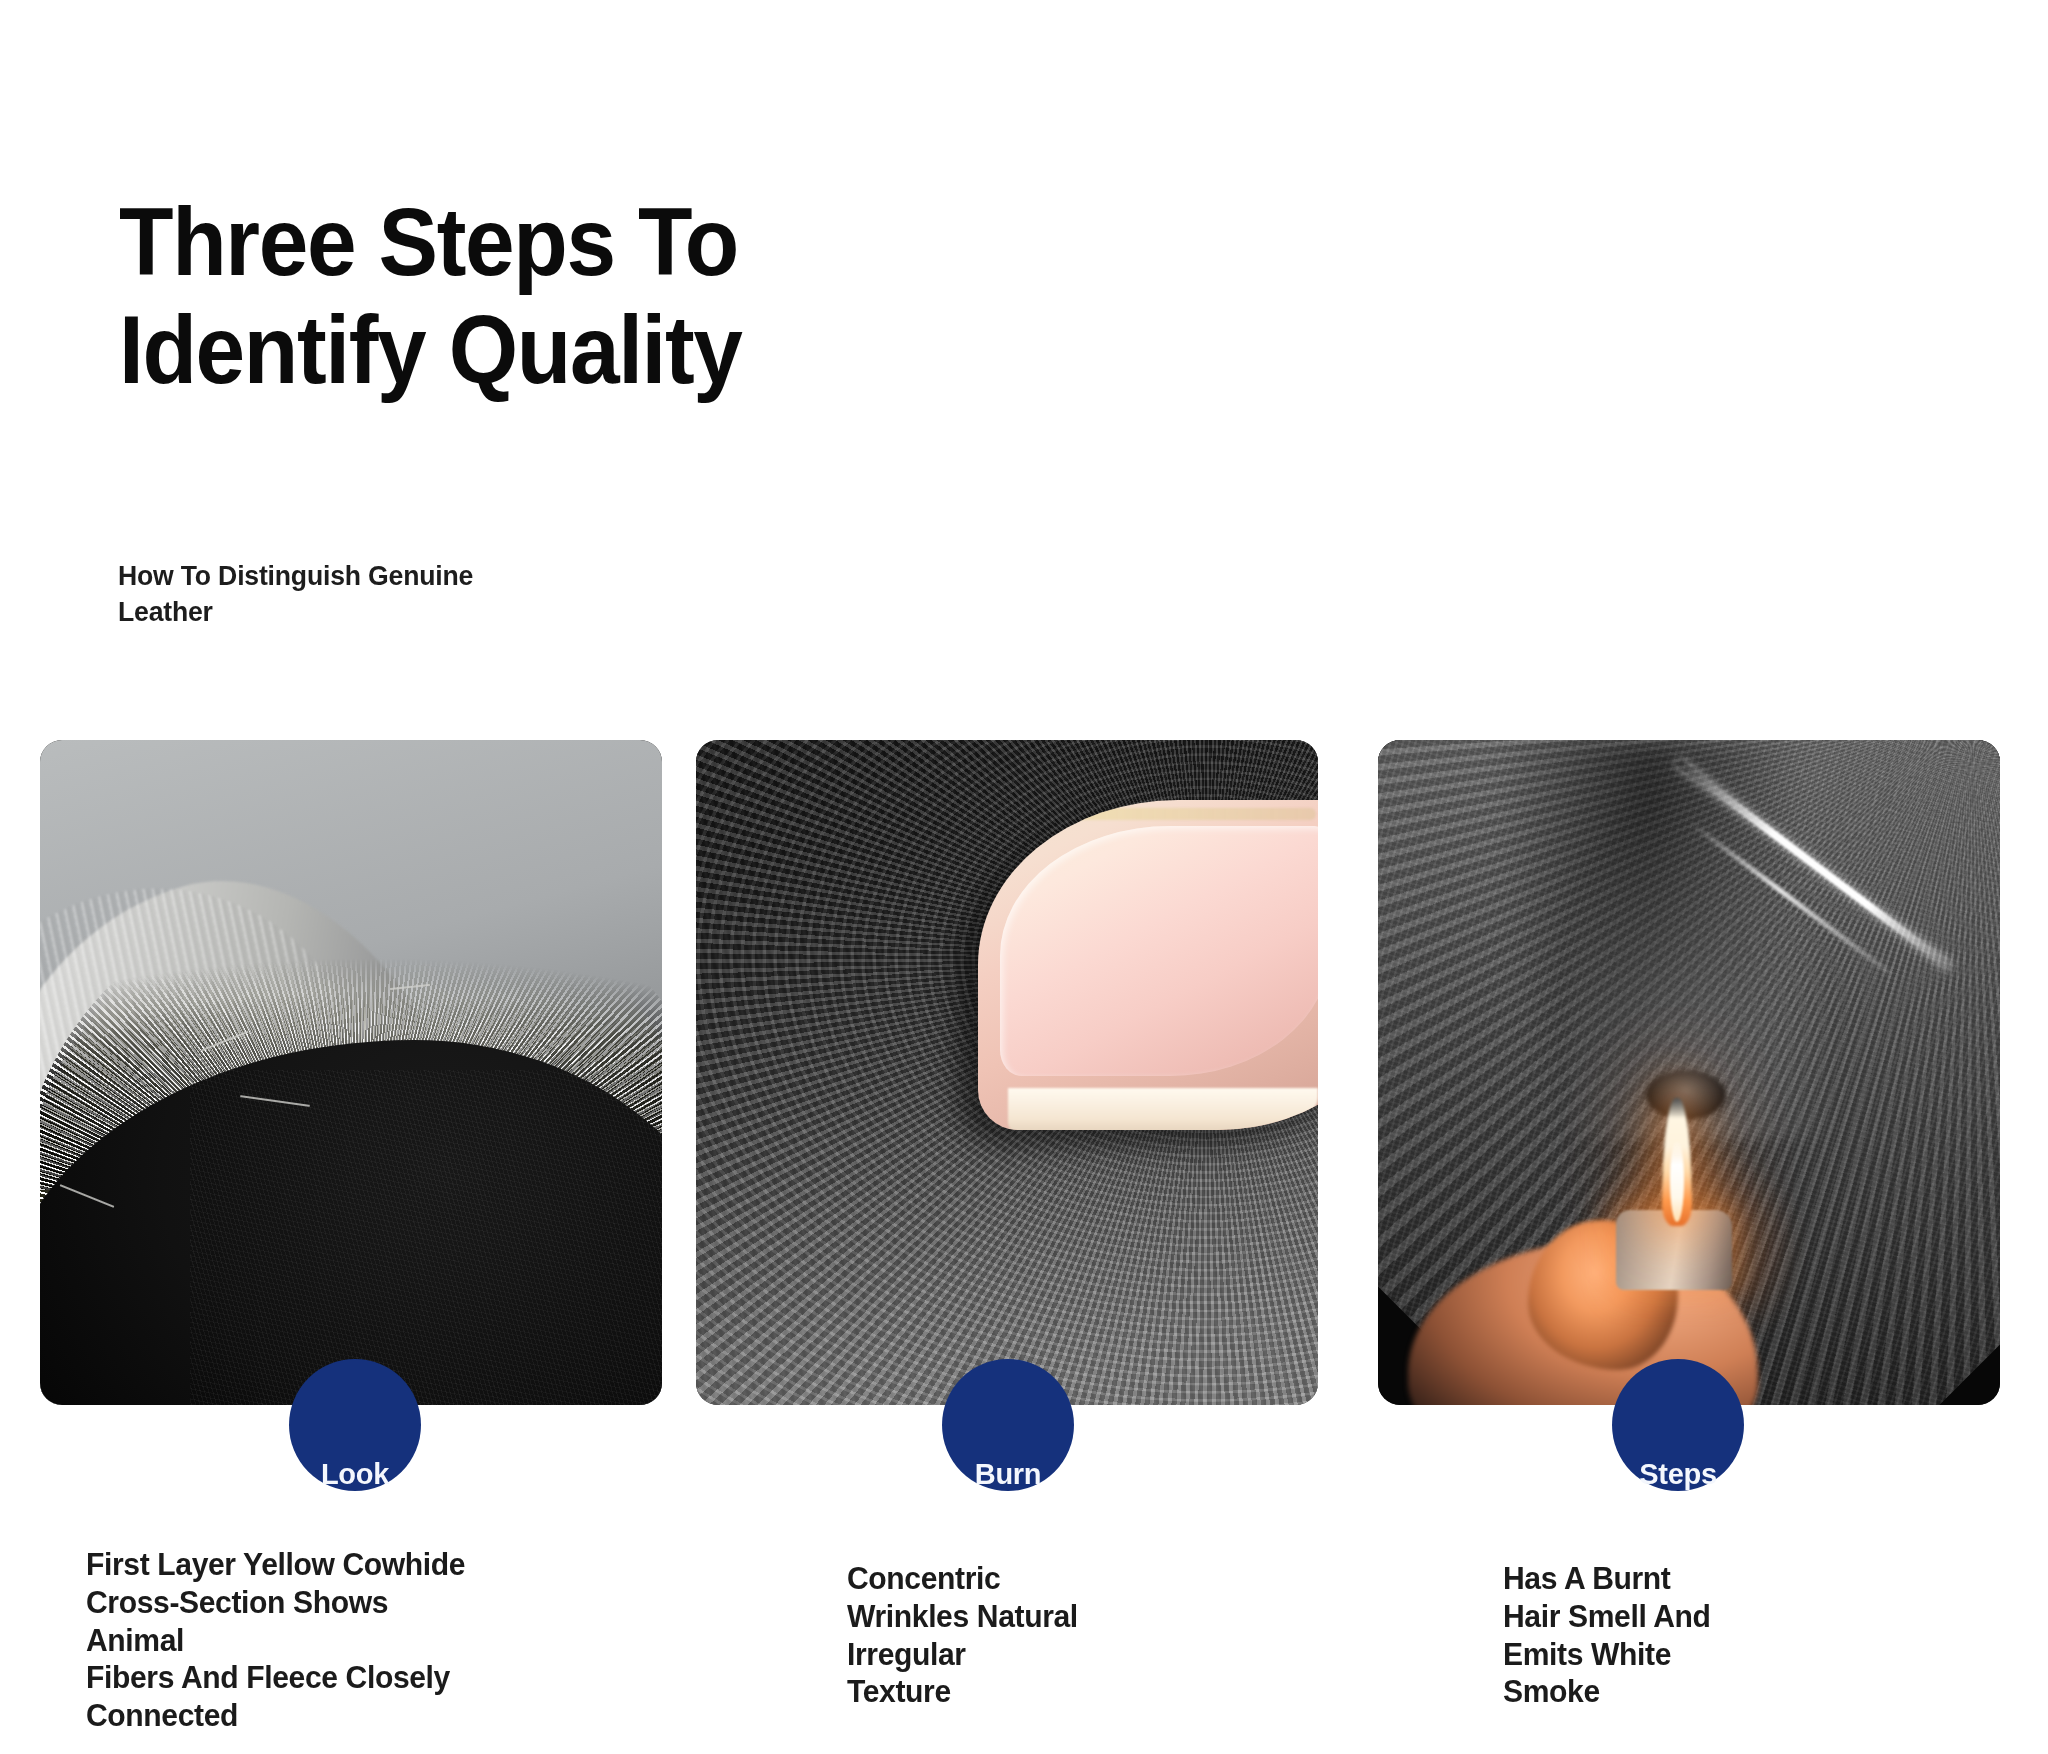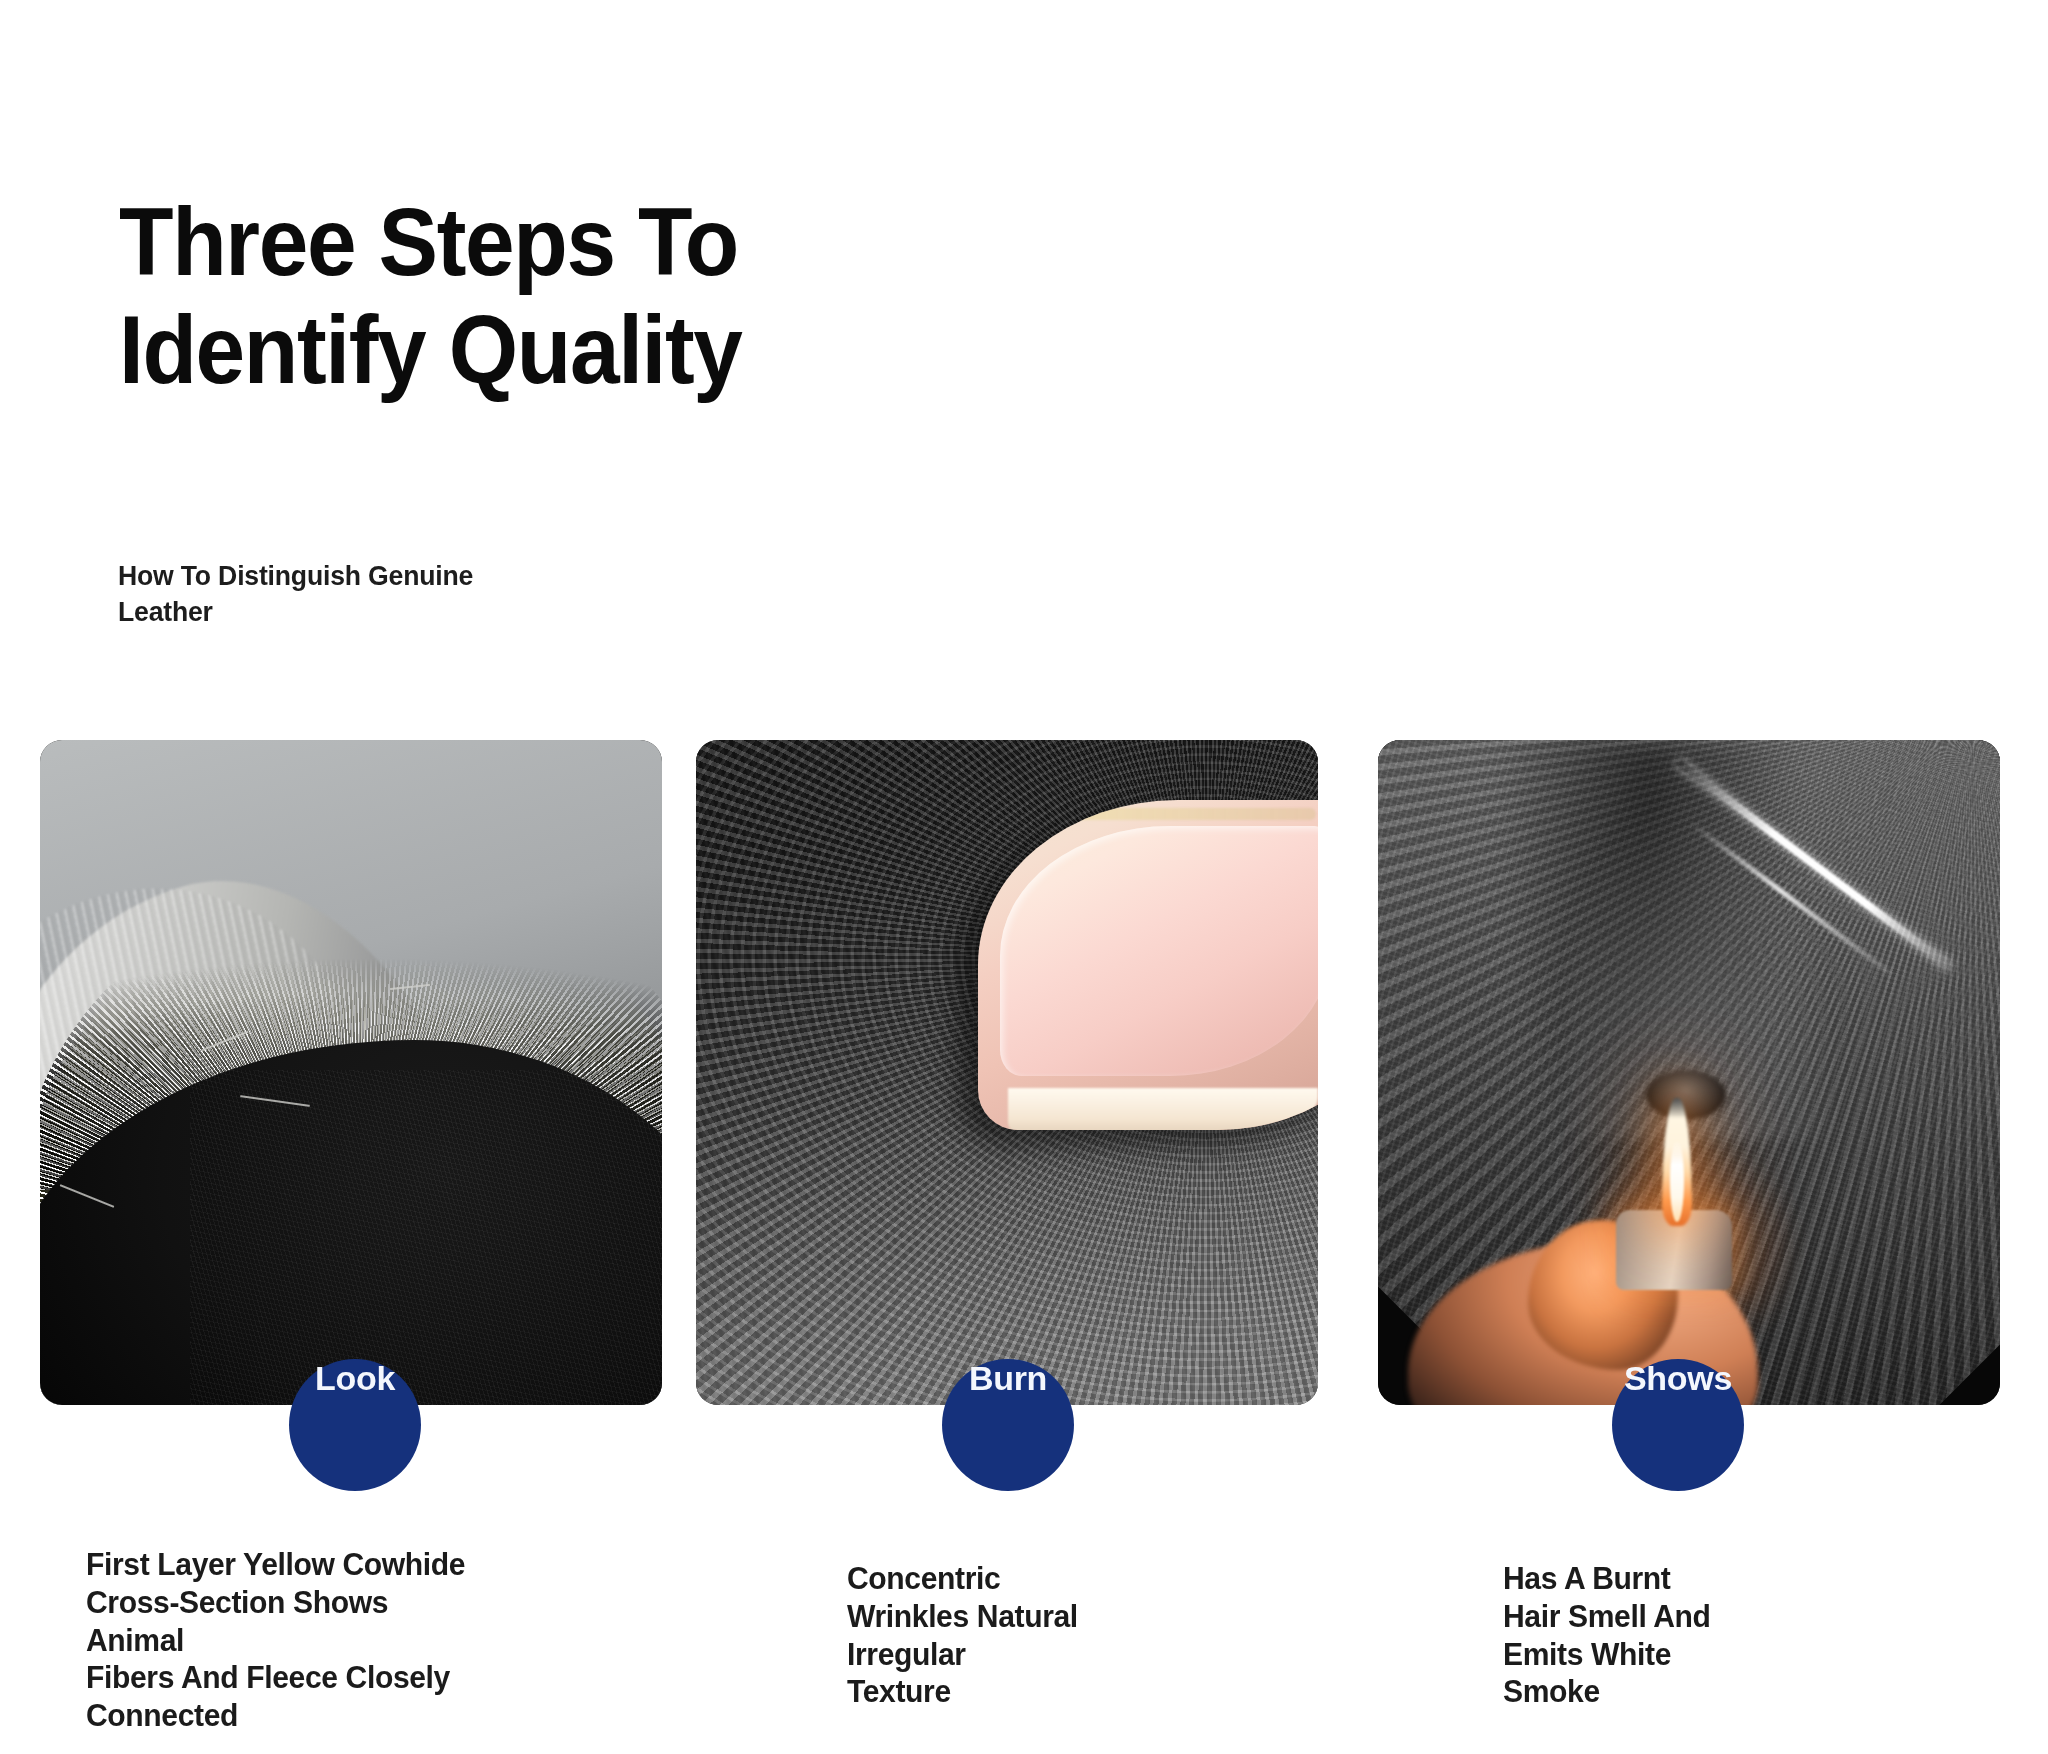--- a/index.html
+++ b/index.html
@@ -300,25 +300,25 @@
   }
 
   
   .badge {
     position: absolute;
     width: 132px; height: 132px;
     border-radius: 50%;
     background: #15317c;
     color: #f4f7fd;
     display: flex;
-    align-items: flex-start;
+    align-items: flex-end;
     justify-content: center;
     font-family: "Liberation Sans", sans-serif;
     font-weight: bold;
-    font-size: 34px;
+    font-size: 29px;
     letter-spacing: -0.3px;
     z-index: 6;
   }
   #badge-1 { left: 289px;  top: 1359px; }
   #badge-2 { left: 942px;  top: 1359px; }
   #badge-3 { left: 1612px; top: 1359px; }
 
   
   .caption {
     position: absolute;
@@ -398,21 +398,21 @@
   </div>
 </div>
 
 <div class="badge" id="badge-1">
   <span>Look</span>
 </div>
 <div class="badge" id="badge-2">
   <span>Burn</span>
 </div>
 <div class="badge" id="badge-3">
-  <span>Shows</span>
+  <span>Steps</span>
 </div>
 
 <p class="caption" id="caption-1">First Layer Yellow Cowhide
 Cross-Section Shows Animal
 Fibers And Fleece Closely
 Connected</p>
 <p class="caption" id="caption-2">Concentric
 Wrinkles Natural
 Irregular
 Texture</p>

